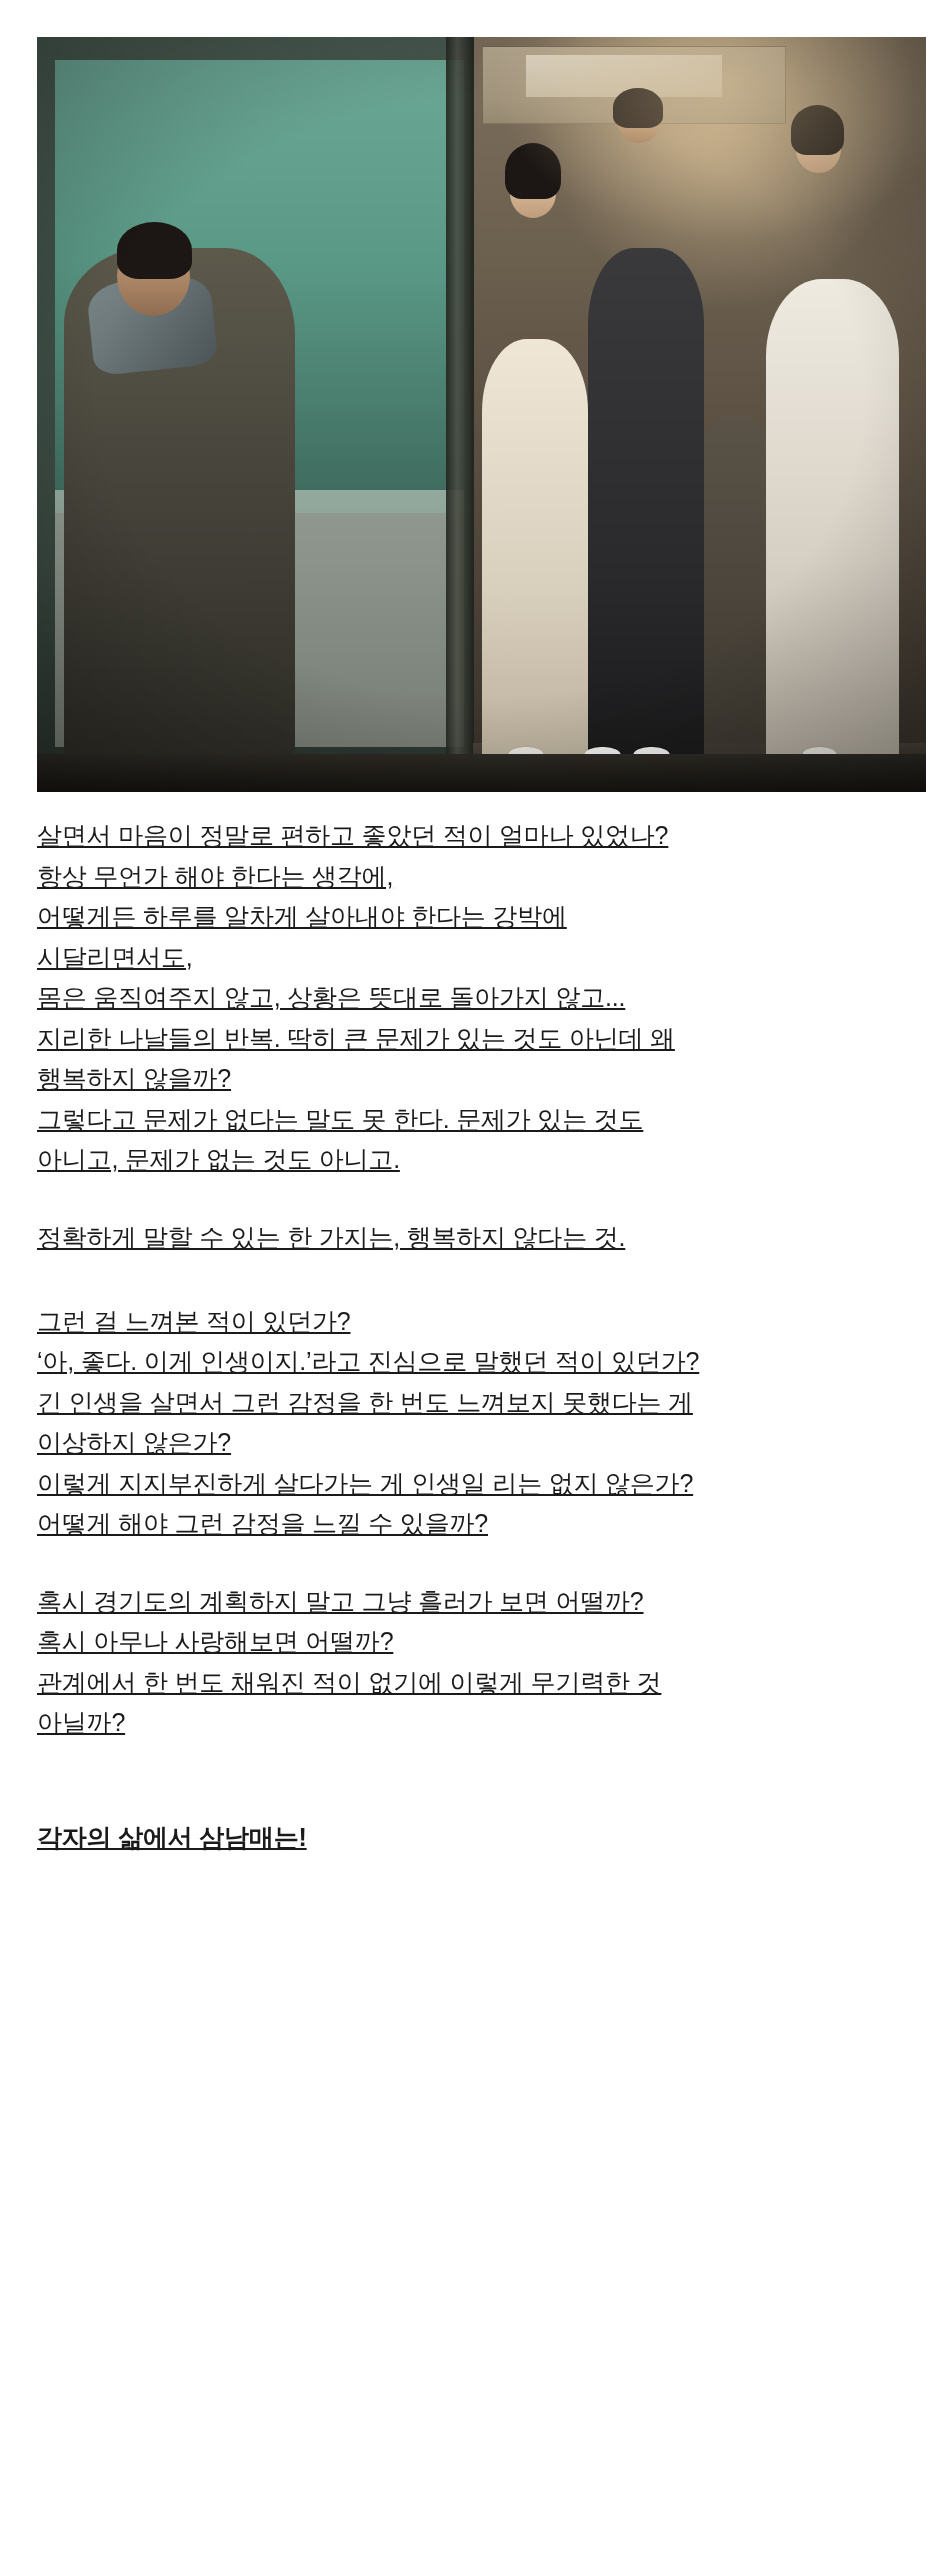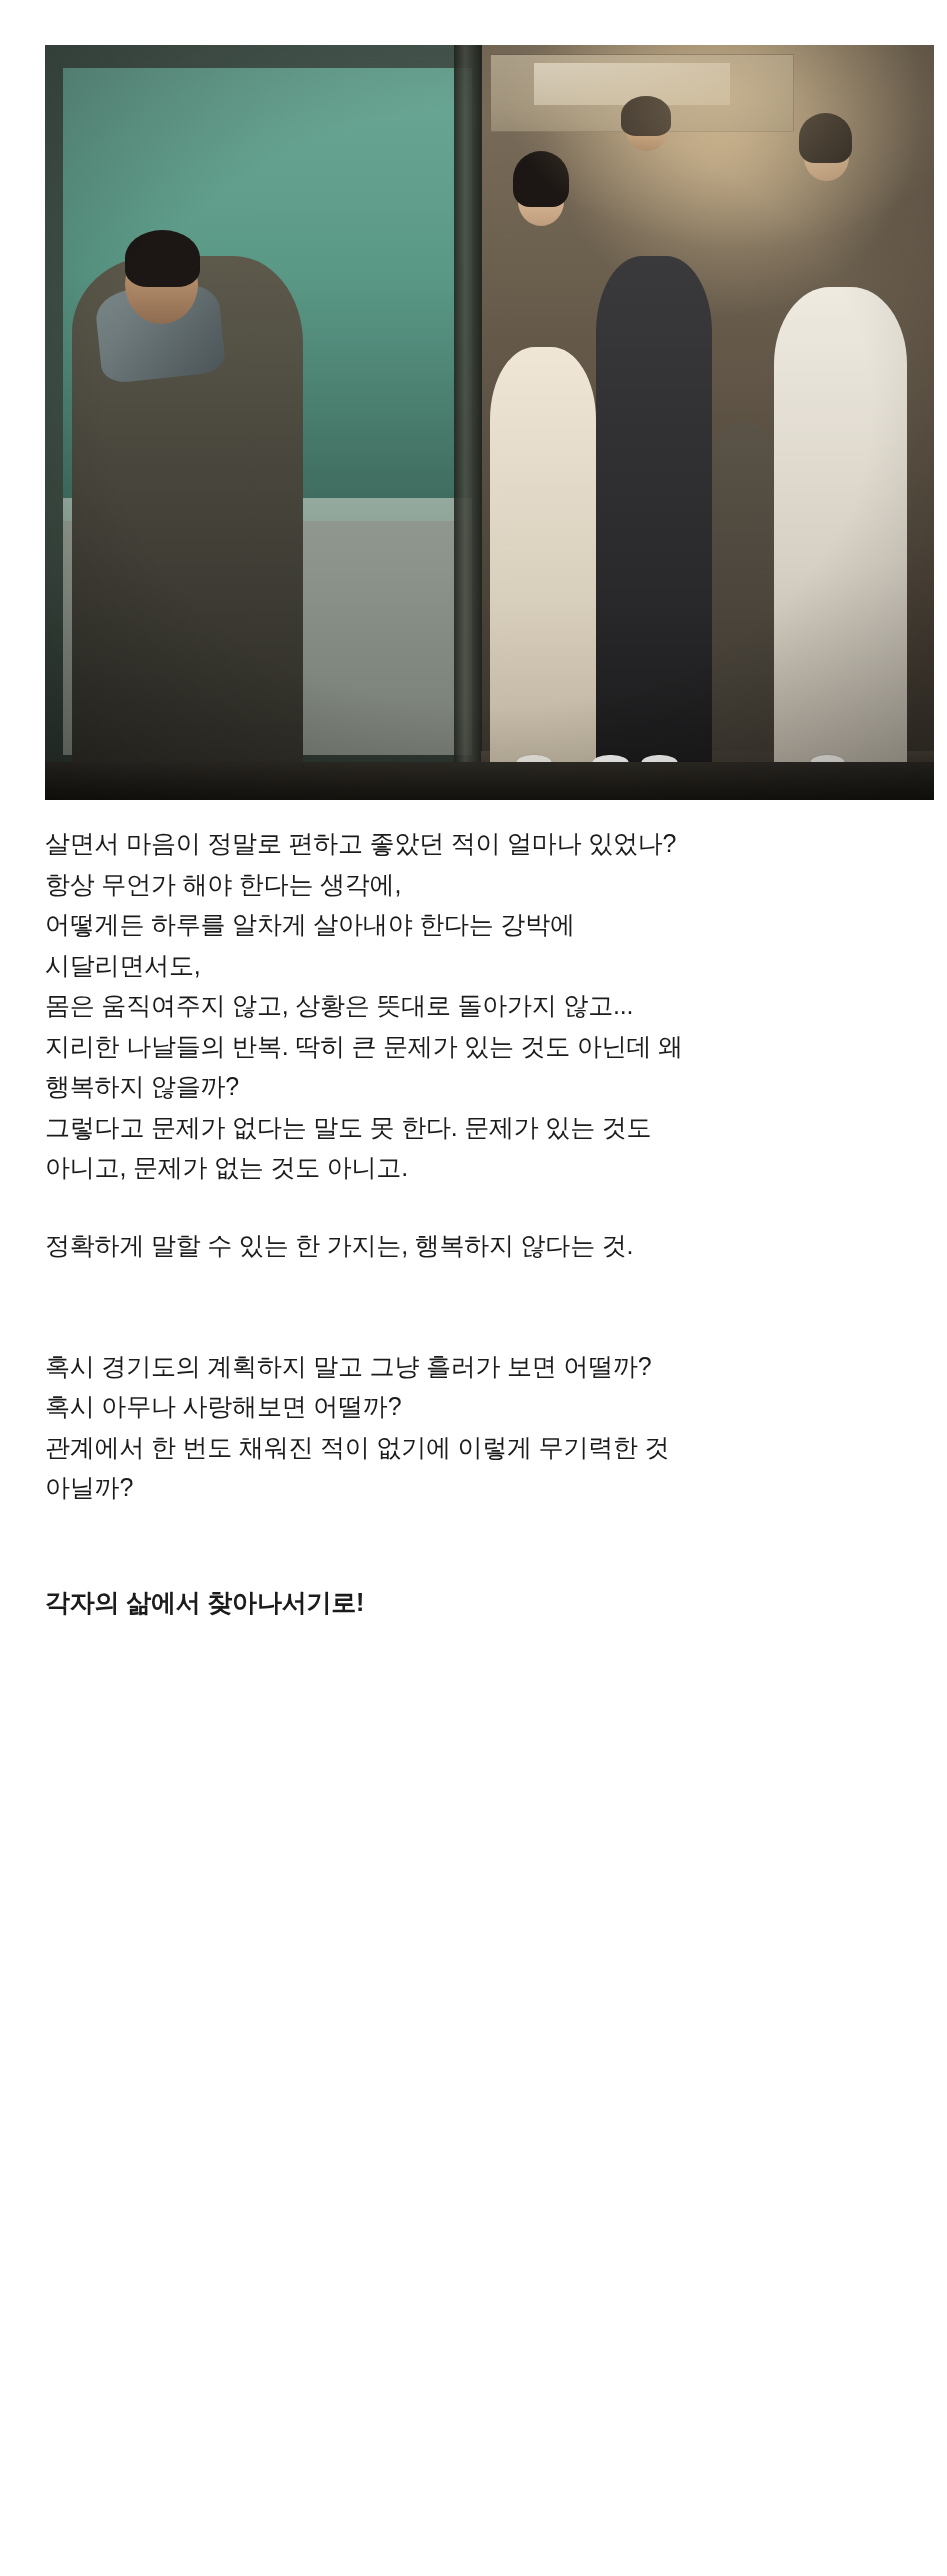--- a/index.html
+++ b/index.html
@@ -10,22 +10,23 @@
   body {
     width: 947px;
     min-height: 2576px;
     font-family: "Liberation Sans", sans-serif;
     color: #1a1a1a;
     -webkit-font-smoothing: antialiased;
   }
   .page {
     width: 947px;
     margin: 0 auto;
-    padding: 16px;
+    padding: 8px;
     box-sizing: border-box;
+    text-decoration: underline;
   }
 
   
   .hero-wrap {
     padding: 29px 29px 0 29px;
     box-sizing: border-box;
   }
   .hero {
     position: relative;
     width: 889px;
@@ -253,27 +254,33 @@
 행복하지 않을까?
 그렇다고 문제가 없다는 말도 못 한다. 문제가 있는 것도
 아니고, 문제가 없는 것도 아니고.</p>
     <div class="spacer"></div>
 
     <p class="para">정확하게 말할 수 있는 한 가지는, 행복하지 않다는 것.</p>
     <div class="spacer"></div>
 
     <div class="spacer small"></div>
 
+    <p class="para">그런 걸 느껴본 적이 있던가?
+‘아, 좋다. 이게 인생이지.’라고 진심으로 말했던 적이 있던가?
+긴 인생을 살면서 그런 감정을 한 번도 느껴보지 못했다는 게
+이상하지 않은가?
+이렇게 지지부진하게 살다가는 게 인생일 리는 없지 않은가?
+어떻게 해야 그런 감정을 느낄 수 있을까?</p>
     <div class="spacer"></div>
 
     <p class="para">혹시 경기도의 계획하지 말고 그냥 흘러가 보면 어떨까?
 혹시 아무나 사랑해보면 어떨까?
 관계에서 한 번도 채워진 적이 없기에 이렇게 무기력한 것
 아닐까?</p>
     <div class="spacer"></div>
 
     <div class="spacer"></div>
 
-    <p class="para bold">각자의 삶에서 찾아나서기로!</p>
+    <p class="para bold">각자의 삶에서 삼남매는!</p>
 
   </div>
 </div>
 
 
 </body></html>

